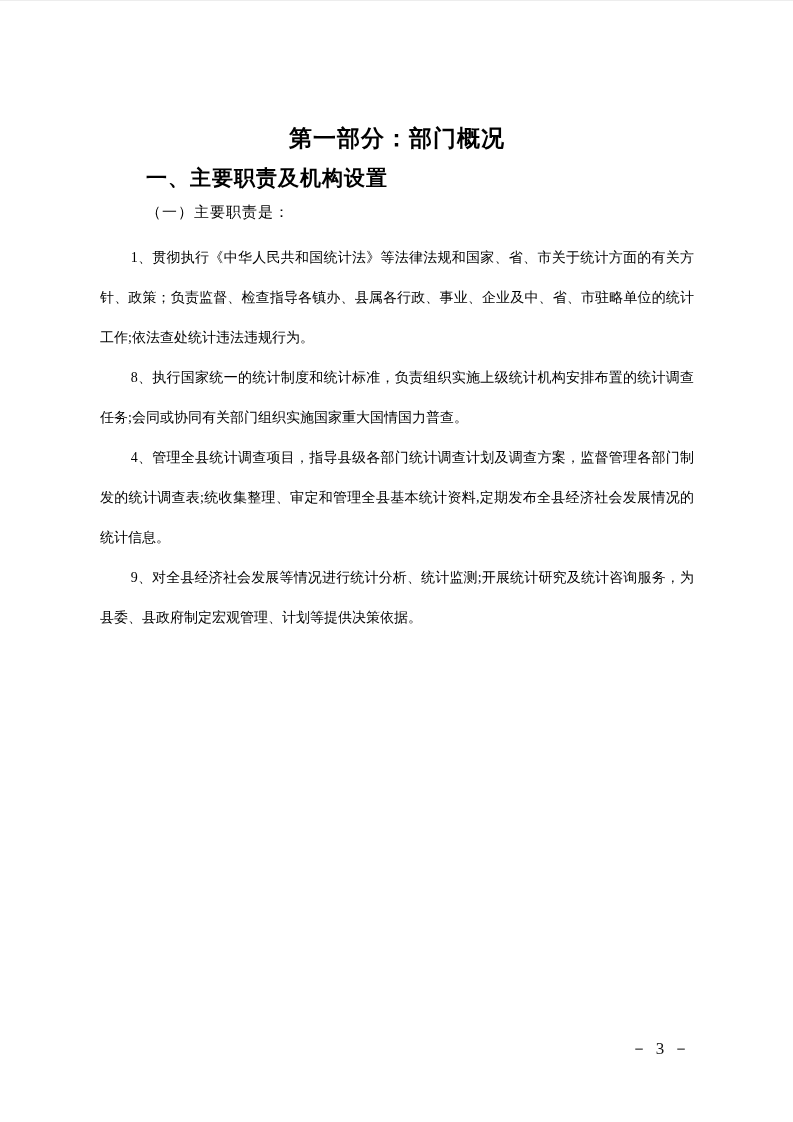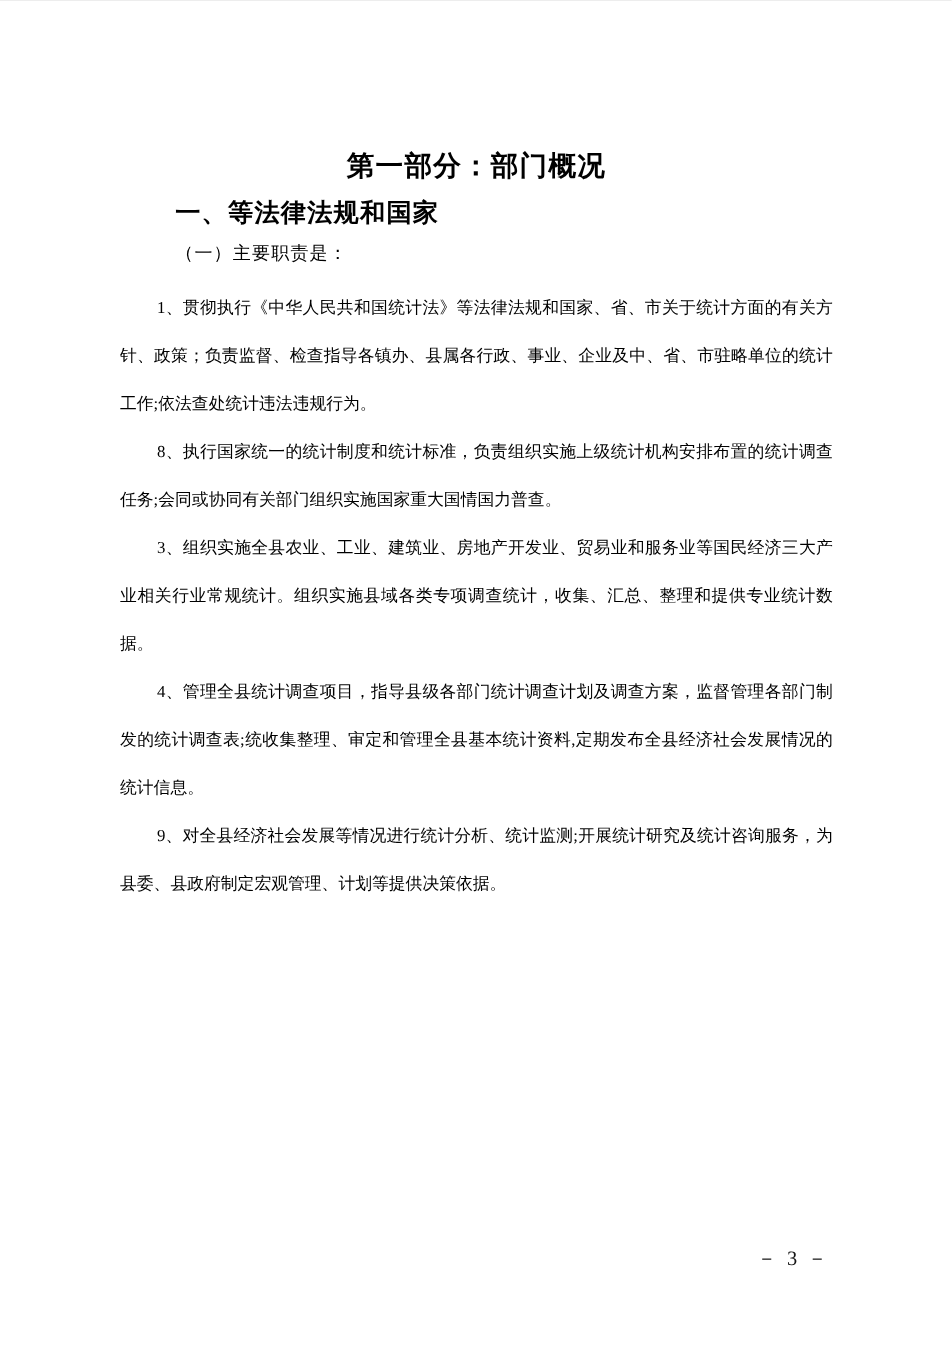--- a/index.html
+++ b/index.html
@@ -91,28 +91,27 @@
 </style>
 </head>
 <body>
 
 <div class="page">
 
   <div class="content">
 
     <h1 class="doc-title">第一部分：部门概况</h1>
 
-    <h2 class="section-heading">一、等法律法规和国家</h2>
+    <h2 class="section-heading">一、主要职责及机构设置</h2>
 
     <h3 class="subsection-heading">（一）主要职责是：</h3>
 
     <div class="body-text">
       <p>1、贯彻执行《中华人民共和国统计法》等法律法规和国家、省、市关于统计方面的有关方针、政策；负责监督、检查指导各镇办、县属各行政、事业、企业及中、省、市驻略单位的统计工作;依法查处统计违法违规行为。</p>
       <p>8、执行国家统一的统计制度和统计标准，负责组织实施上级统计机构安排布置的统计调查任务;会同或协同有关部门组织实施国家重大国情国力普查。</p>
-      <p>3、组织实施全县农业、工业、建筑业、房地产开发业、贸易业和服务业等国民经济三大产业相关行业常规统计。组织实施县域各类专项调查统计，收集、汇总、整理和提供专业统计数据。</p>
       <p>4、管理全县统计调查项目，指导县级各部门统计调查计划及调查方案，监督管理各部门制发的统计调查表;统收集整理、审定和管理全县基本统计资料,定期发布全县经济社会发展情况的统计信息。</p>
       <p>9、对全县经济社会发展等情况进行统计分析、统计监测;开展统计研究及统计咨询服务，为县委、县政府制定宏观管理、计划等提供决策依据。</p>
     </div>
 
   </div>
 
   <div class="page-number">－ 3 －</div>
 
 </div>
 

